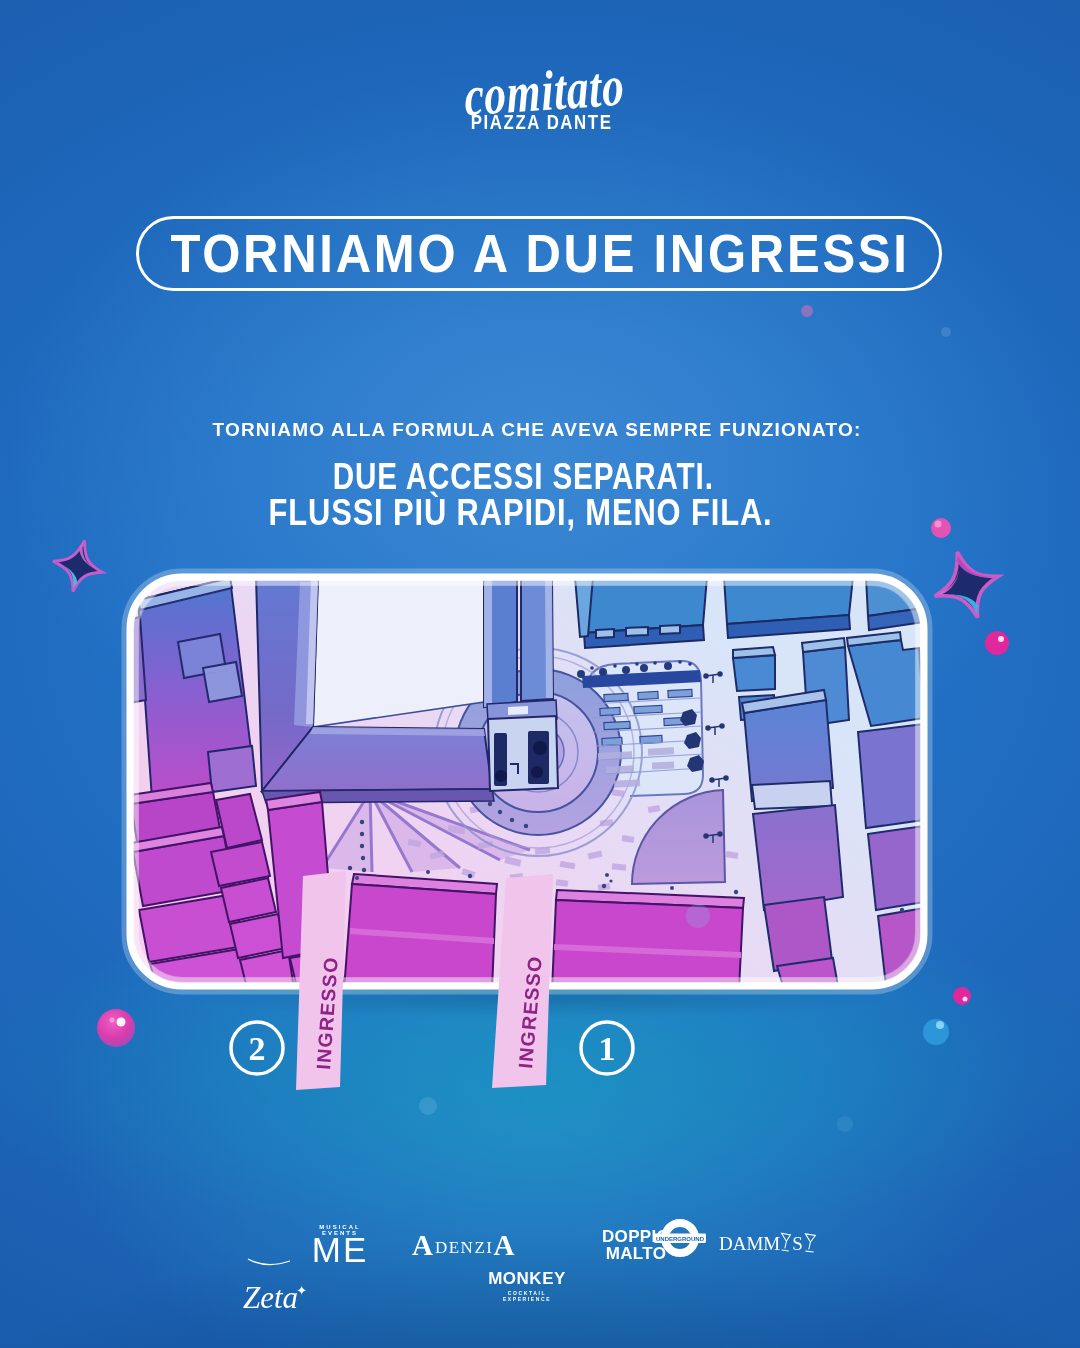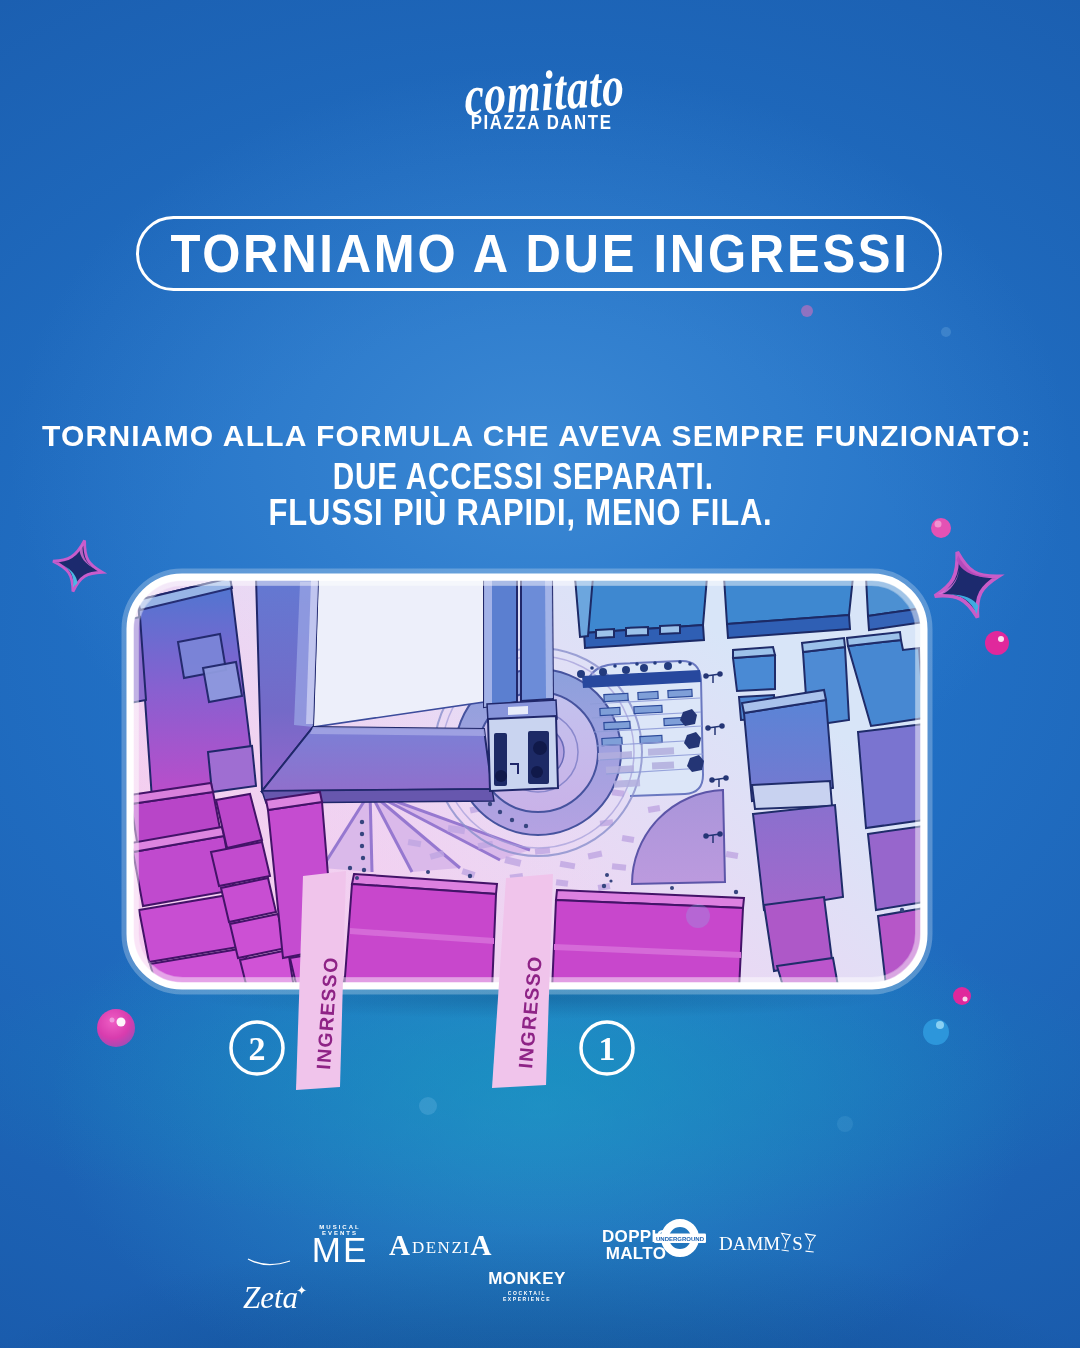--- a/index.html
+++ b/index.html
@@ -24,21 +24,21 @@
    radial-gradient(1700px 1500px at 50% 42%, rgba(0,0,60,0) 60%, rgba(8,28,88,0.32) 100%);"></div>
 
 <div class="abs ctr white" style="top:58px;"><span style="display:inline-block;font-family:'Liberation Serif',serif;font-style:italic;font-weight:bold;font-size:57px;letter-spacing:1px;transform:translateX(4px) scaleX(0.76) rotate(-3deg);">comitato</span></div>
 
 <div class="abs ctr white" style="top:110px;text-decoration:underline;"><span style="display:inline-block;font-weight:bold;font-size:21px;letter-spacing:2px;transform:translateX(2px) scaleX(0.8);">PIAZZA DANTE</span></div>
 
 <div class="abs" style="left:136px;top:216px;width:800px;height:69px;border:3px solid #fff;border-radius:38px;"></div>
 
 <div class="abs ctr white" style="top:222px;"><span id="ttl" style="display:inline-block;white-space:nowrap;font-size:54px;font-weight:bold;letter-spacing:3px;transform:scaleX(0.908);">TORNIAMO A DUE INGRESSI</span></div>
 
-<div class="abs ctr white" style="top:419px;"><span id="l1" style="display:inline-block;white-space:nowrap;font-size:30px;font-weight:bold;letter-spacing:1.2px;transform:translateX(-17px) scaleX(1);margin-left:28px;">TORNIAMO ALLA FORMULA CHE AVEVA SEMPRE FUNZIONATO:</span></div>
+<div class="abs ctr white" style="top:419px;"><span id="l1" style="display:inline-block;white-space:nowrap;font-size:19px;font-weight:bold;letter-spacing:1.2px;transform:translateX(-17px) scaleX(1);margin-left:28px;">TORNIAMO ALLA FORMULA CHE AVEVA SEMPRE FUNZIONATO:</span></div>
 
 <div class="abs ctr white" style="top:456px;"><span id="l2" style="display:inline-block;white-space:nowrap;font-size:36px;font-weight:bold;letter-spacing:1px;transform:translateX(-17px) scaleX(0.824);">DUE ACCESSI SEPARATI.</span></div>
 
 <div class="abs ctr white" style="top:492px;"><span id="l3" style="display:inline-block;white-space:nowrap;font-size:36px;font-weight:bold;letter-spacing:1px;transform:translateX(-19px) scaleX(0.8586);">FLUSSI PIÙ RAPIDI, MENO FILA.</span></div>
 
 <svg class="abs" style="left:0;top:0;" width="1080" height="1348" viewBox="0 0 1080 1348">
   <defs>
     <linearGradient id="mapbg" x1="350" y1="1000" x2="680" y2="600" gradientUnits="userSpaceOnUse">
       <stop offset="0" stop-color="#f3cdee"></stop>
         <stop offset="0.5" stop-color="#e9d9f4"></stop>
@@ -446,21 +446,21 @@
 <div class="abs white" style="left:243px;top:1280px;font-family:'Liberation Serif',serif;font-style:italic;font-size:31px;">Zeta<span style="font-size:13px;font-style:normal;position:relative;top:-13px;left:-2px;">✦</span></div>
 <svg class="abs" style="left:246px;top:1255px;" width="60" height="14" viewBox="0 0 60 14">
     <path d="M2,4 Q20,14 44,6" stroke="#ffffff" stroke-width="1.3" fill="none"></path>
   </svg>
 
 <div class="abs white" style="left:308px;top:1224px;width:64px;text-align:center;">
   <div style="font-size:6px;letter-spacing:2px;font-weight:bold;">MUSICAL EVENTS</div>
   <div style="font-family:Liberation Sans, sans-serif;font-size:35px;line-height:28px;letter-spacing:2px;">ME</div>
 </div>
 
-<div class="abs white" style="left:389px;top:1229px;font-family:'Liberation Serif',serif;">
+<div class="abs white" style="left:412px;top:1229px;font-family:'Liberation Serif',serif;">
   <span style="font-size:29px;font-weight:bold;">A</span><span style="font-size:17px;letter-spacing:1.5px;position:relative;top:-2px;left:2px;">DENZI</span><span style="font-size:29px;font-weight:bold;left:2px;position:relative;">A</span>
 </div>
 
 <div class="abs white" style="left:488px;top:1229px;width:78px;text-align:center;">
   <div style="font-size:17px;font-weight:bold;letter-spacing:0.5px;margin-top:40px;">MONKEY</div>
   <div style="font-size:5px;letter-spacing:1.6px;font-weight:bold;margin-top:1px;">COCKTAIL EXPERIENCE</div>
 </div>
 
 <div class="abs white" style="left:576px;top:1228px;width:68px;text-align:center;font-size:17px;font-weight:bold;line-height:17px;letter-spacing:0.3px;margin-left:26px;">DOPPIO<br>MALTO</div>
 

